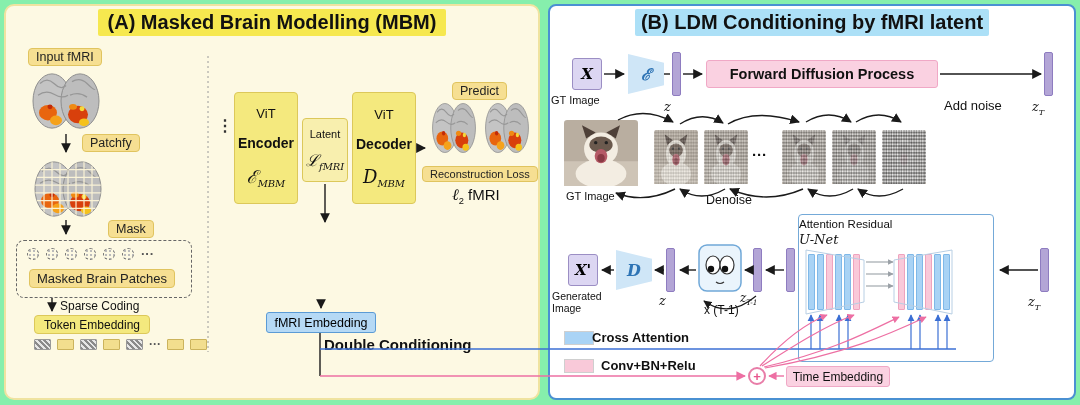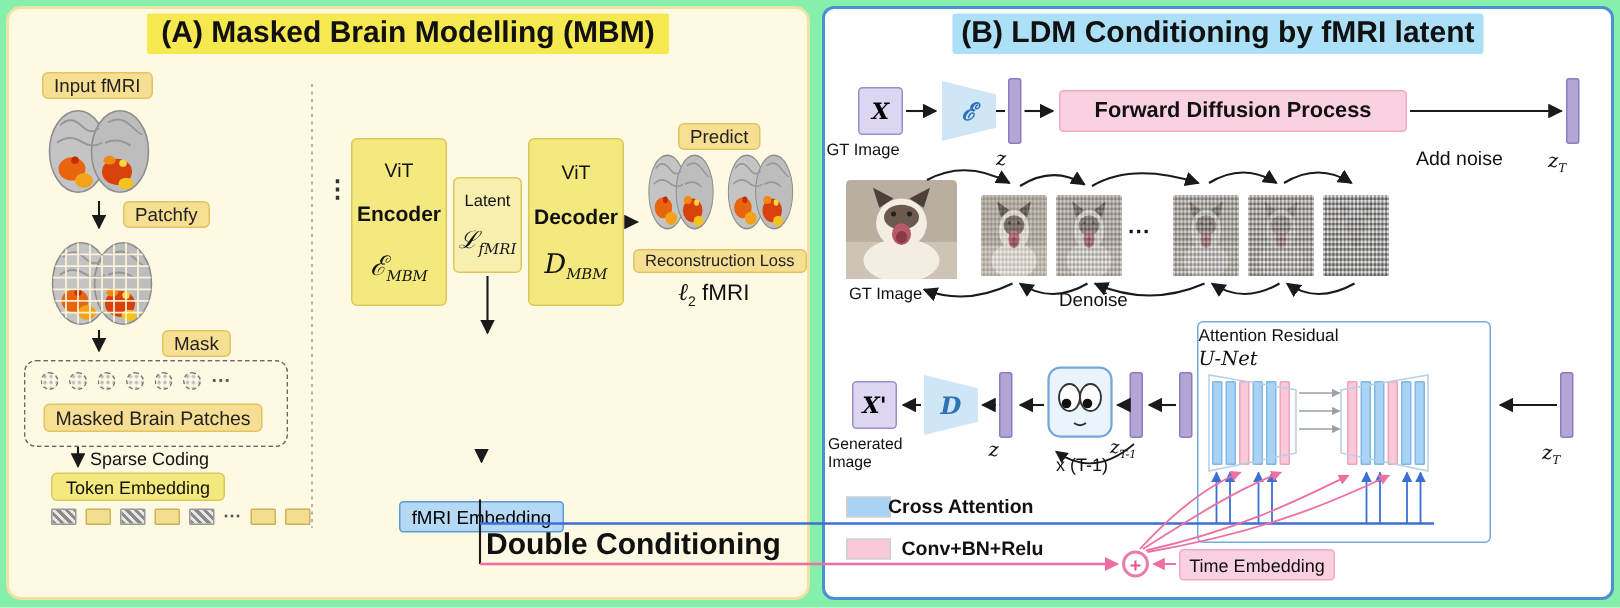--- a/index.html
+++ b/index.html
@@ -211,23 +211,23 @@
           <ellipse cx="58" cy="54" rx="5" ry="4" fill="#F5C21B"></ellipse>
           <ellipse cx="47" cy="38" rx="4" ry="3" fill="#F08A12"></ellipse>
           <circle cx="24" cy="38" r="2.5" fill="#C22B08"></circle>
           <circle cx="56" cy="40" r="2.5" fill="#F5D83A"></circle>
         </g>
       </svg></div>
   <span class="pill" style="left:422px;top:166px;font-size:11px;">Reconstruction Loss</span>
   <div class="lbl" style="left:452px;top:185px;font-size:15px;"><span class="script" style="font-size:16px;">ℓ</span><sub>2</sub><span> fMRI</span></div>
 
 
-  <div class="abs" style="left:266px;top:312px;width:110px;height:21px;background:#B5D9F5;border:1px solid #5B9BD5;border-radius:3px;display:flex;align-items:center;justify-content:center;font-size:12.5px;margin-top:22px;">fMRI Embedding</div>
-
-  <div class="lbl" style="left:324px;top:352px;font-size:20px;font-weight:700;white-space:nowrap;">Double Conditioning</div>
+  <div class="abs" style="left:266px;top:312px;width:110px;height:21px;background:#B5D9F5;border:1px solid #5B9BD5;border-radius:3px;display:flex;align-items:center;justify-content:center;font-size:12.5px;">fMRI Embedding</div>
+
+  <div class="lbl" style="left:324px;top:336px;font-size:15px;font-weight:700;white-space:nowrap;">Double Conditioning</div>
 
   <div class="title-row" style="left:548px;top:9px;width:528px;">
     <span class="hl-b">(B) LDM Conditioning by fMRI latent</span>
   </div>
 
   <div class="lavbox" style="left:572px;top:58px;">
       <span class="script">X</span>
     </div>
   <div class="lbl" style="left:551px;top:94px;width:72px;font-size:11px;">GT Image</div>
   <div class="trap" style="left:628px;top:54px;">

